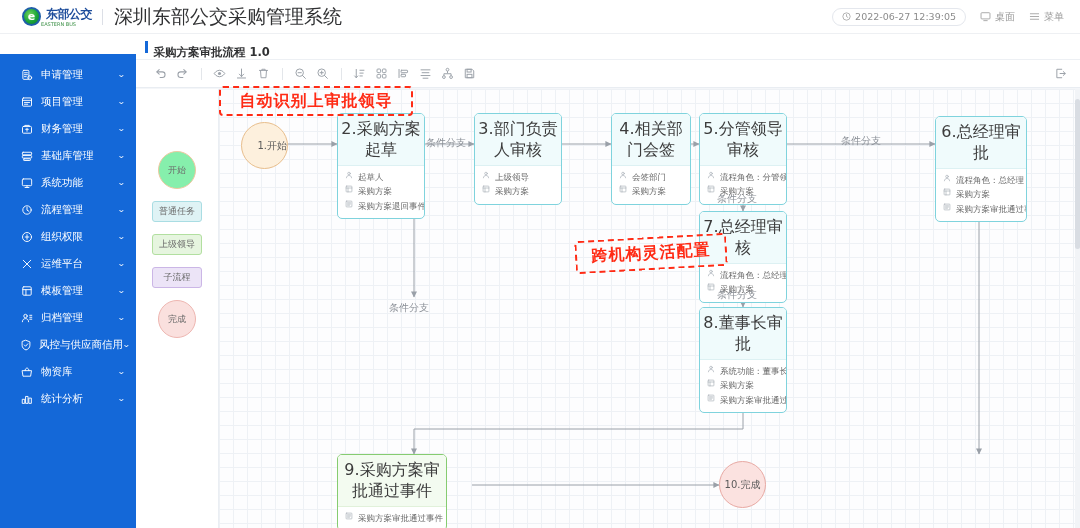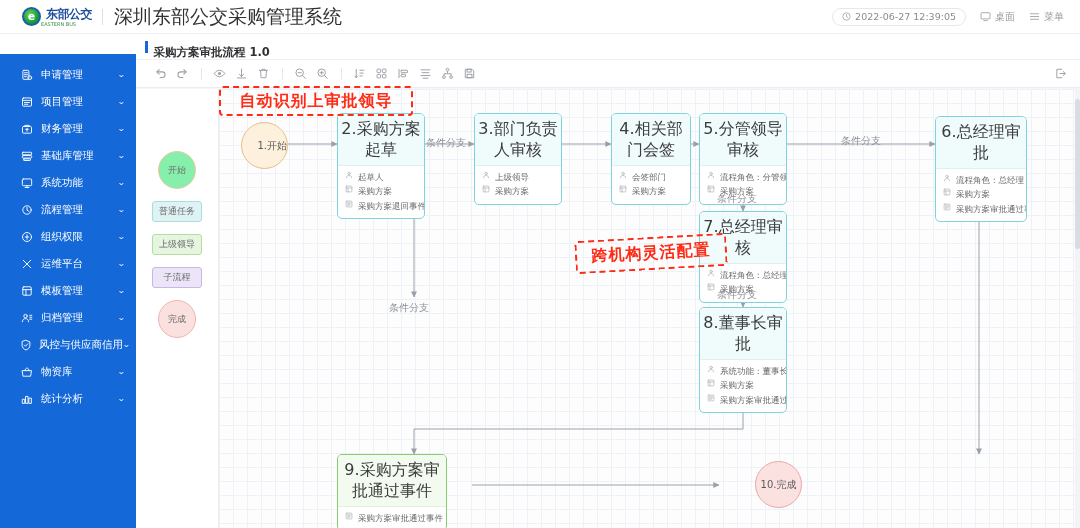--- a/index.html
+++ b/index.html
@@ -116,21 +116,21 @@
     position:absolute;right:0;top:10px;width:5px;height:150px;background:#d9dde3;border-radius:3px;
   }
 
   
   .node{ position:absolute; }
   .circ-node{
     border-radius:50%; display:flex;align-items:center;justify-content:center;
     font-size:10px; color:#5a5a5a;
   }
   .n-start{ background:#fdf0dd; border:1.5px solid #e8be8c;justify-content:flex-end; }
-  .n-end{ background:#fbe2e0; border:1.5px solid #e8a9a3;margin-left:36px; }
+  .n-end{ background:#fbe2e0; border:1.5px solid #e8a9a3; }
 
   .box-node{
     background:#fff; border-radius:5px; overflow:hidden;
   }
   .box-task{ border:1px solid #7fd3dd; }
   .box-event{ border:1px solid #86cc70; }
   .box-head{
     text-align:center; font-size:16px; color:#3c3c3c;
     padding:5px 2px 4px; border-bottom:1px solid #e6f2f3; font-weight:normal;
   }

